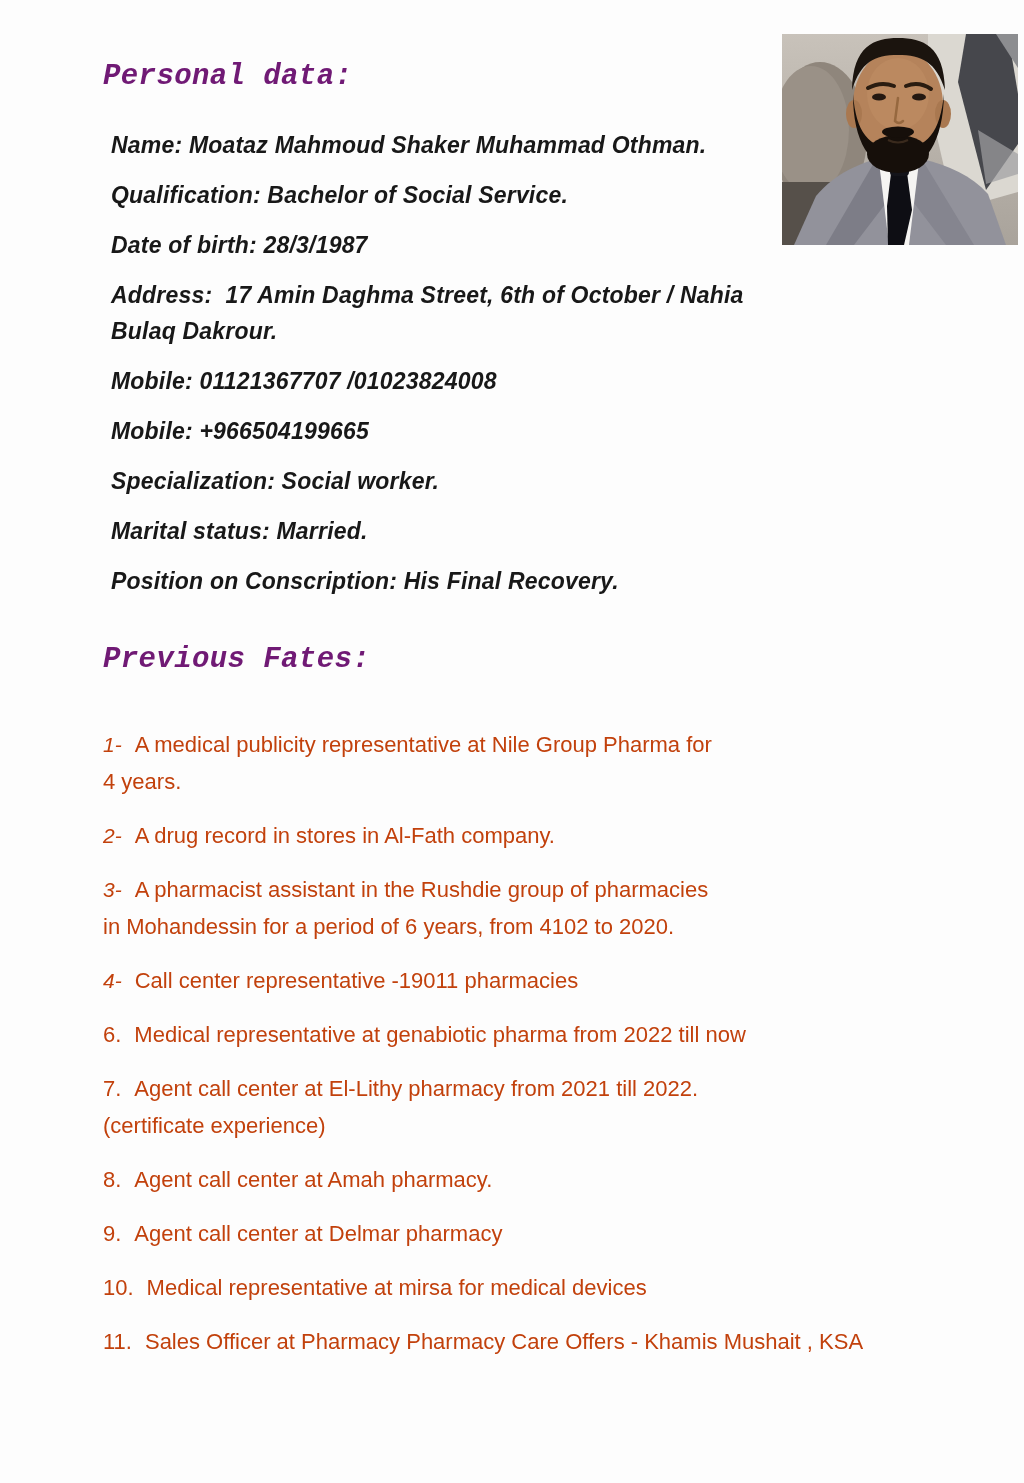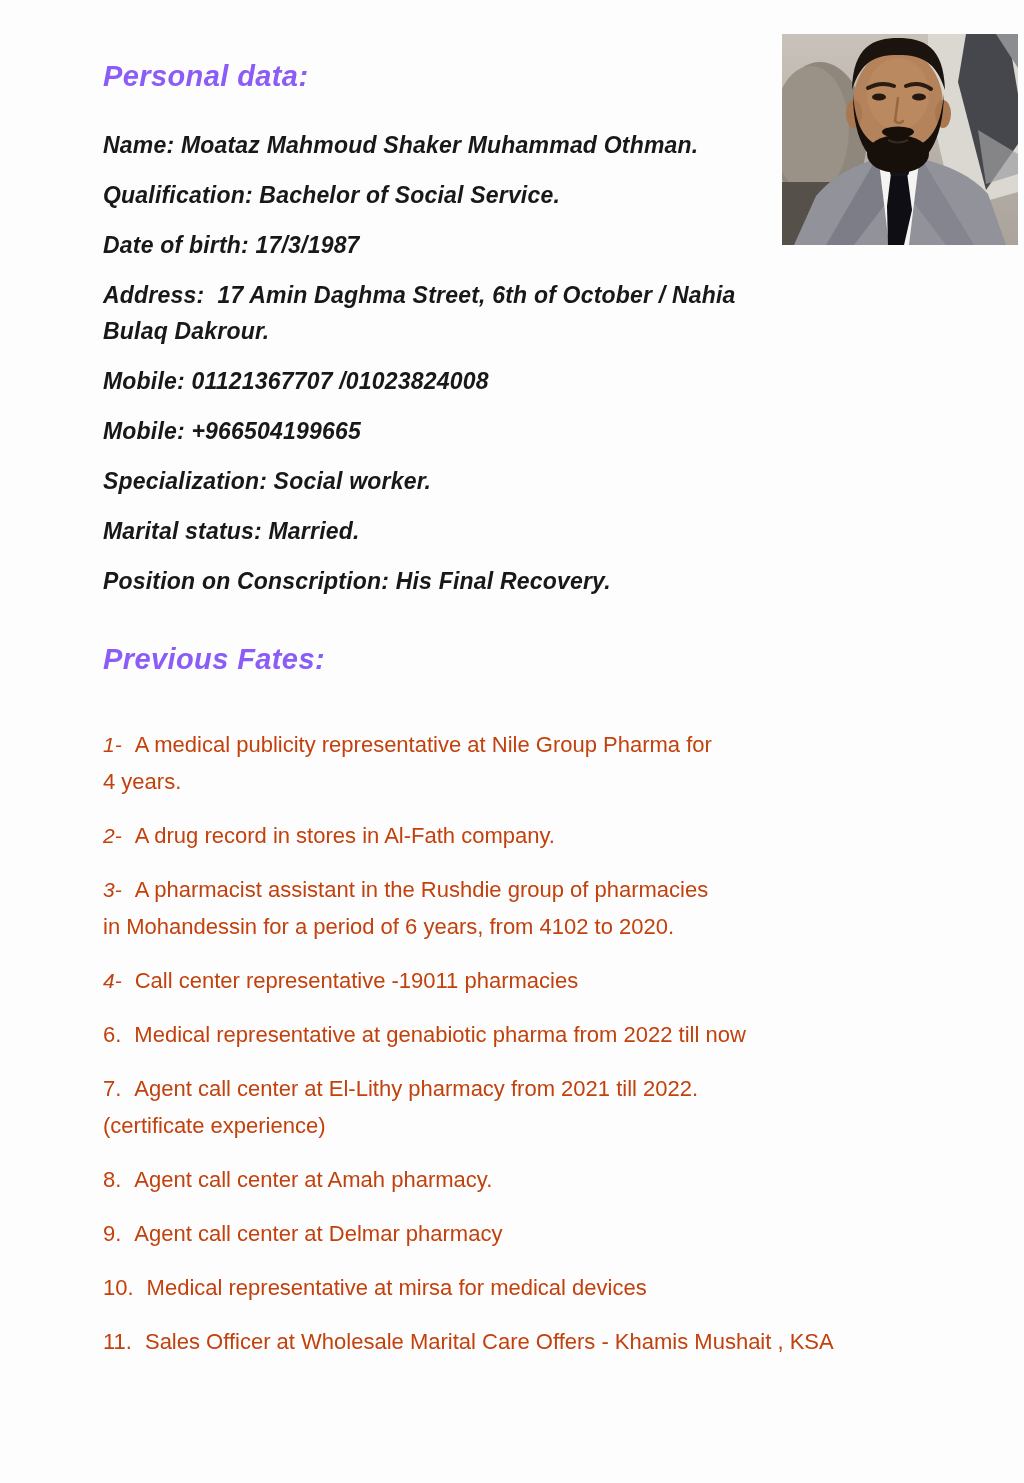--- a/index.html
+++ b/index.html
@@ -21,34 +21,35 @@
     left: 103px;
     top: 60px;
     width: 890px;
   }
   .sec-heading {
     font-style: italic;
     font-weight: 700;
     font-size: 29px;
     line-height: 33px;
     letter-spacing: 0.4px;
-    color: #8b5cf6;
+    color: #701a75;
     margin: 0 0 34px 0;
+    font-family: Liberation Mono, monospace;
   }
   .prev-heading {
     margin-top: 44px;
     margin-bottom: 50px;
   }
   .pline {
     font-style: italic;
     font-weight: 700;
     font-size: 23px;
     line-height: 36px;
     letter-spacing: 0.2px;
-    margin: 0 0 14px 0;
+    margin: 0 0 14px 8px;
     width: 690px;
     white-space: pre-line;
     color: #181818;
   }
   .fate {
     font-size: 22px;
     line-height: 37px;
     margin: 0 0 17px 0;
     width: 880px;
     white-space: pre-line;
@@ -128,21 +129,21 @@
       <path d="M106,106 q10,5 20,0" stroke="#3a2a1d" stroke-width="2" fill="none"></path>
     </svg>
   </div>
 
   <div class="content">
 
     <h1 class="sec-heading">Personal data:</h1>
 
     <p class="pline">Name: Moataz Mahmoud Shaker Muhammad Othman.</p>
     <p class="pline">Qualification: Bachelor of Social Service.</p>
-    <p class="pline">Date of birth: 17/3/1987</p>
+    <p class="pline">Date of birth: 28/3/1987</p>
     <p class="pline">Address: &nbsp;17 Amin Daghma Street, 6th of October / Nahia
 Bulaq Dakrour.</p>
     <p class="pline">Mobile: 01121367707 /01023824008</p>
     <p class="pline">Mobile: +966504199665</p>
     <p class="pline">Specialization: Social worker.</p>
     <p class="pline">Marital status: Married.</p>
     <p class="pline">Position on Conscription: His Final Recovery.</p>
 
     <h1 class="sec-heading prev-heading">Previous Fates:</h1>
 
@@ -151,16 +152,16 @@
     <p class="fate ital"><span class="num">2-</span><span>A drug record in stores in Al-Fath company.</span></p>
     <p class="fate ital"><span class="num">3-</span><span>A pharmacist assistant in the Rushdie group of pharmacies
 in Mohandessin for a period of 6 years, from 4102 to 2020.</span></p>
     <p class="fate ital"><span class="num">4-</span><span>Call center representative -19011 pharmacies</span></p>
     <p class="fate"><span class="num">6.</span><span>Medical representative at genabiotic pharma from 2022 till now</span></p>
     <p class="fate"><span class="num">7.</span><span>Agent call center at El-Lithy pharmacy from 2021 till 2022.
 (certificate experience)</span></p>
     <p class="fate"><span class="num">8.</span><span>Agent call center at Amah pharmacy.</span></p>
     <p class="fate"><span class="num">9.</span><span>Agent call center at Delmar pharmacy</span></p>
     <p class="fate"><span class="num">10.</span><span>Medical representative at mirsa for medical devices</span></p>
-    <p class="fate"><span class="num">11.</span><span>Sales Officer at Wholesale Marital Care Offers - Khamis Mushait , KSA</span></p>
+    <p class="fate"><span class="num">11.</span><span>Sales Officer at Pharmacy Pharmacy Care Offers - Khamis Mushait , KSA</span></p>
 
   </div>
 </div>
 
 </body></html>

